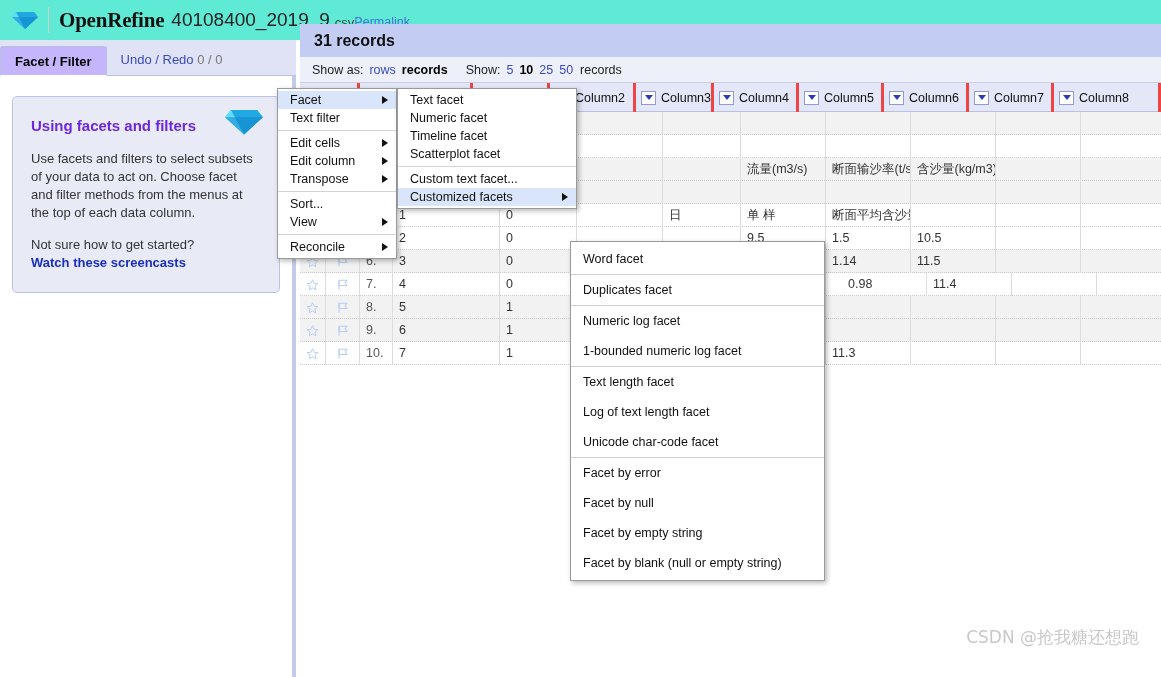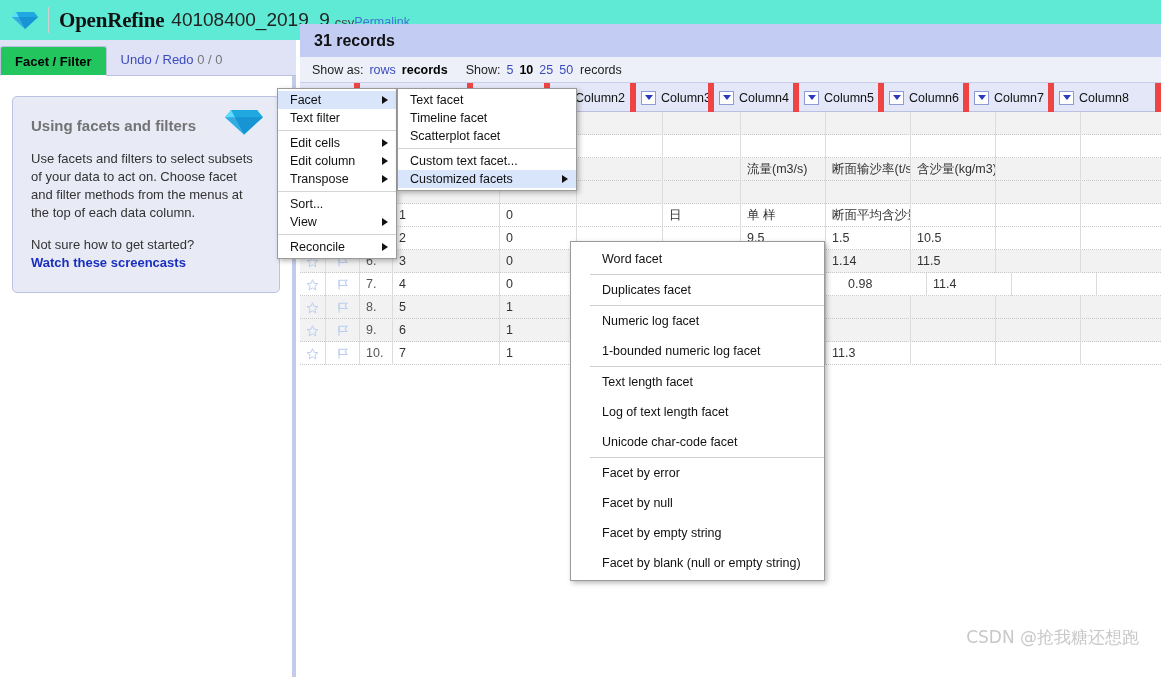--- a/index.html
+++ b/index.html
@@ -56,38 +56,38 @@
     border-bottom: 1px solid #b9c0e0;
     display: flex; align-items: flex-end;
     position: relative;
   }
   .tab {
     height: 30px; line-height: 30px; padding: 0 14px;
     font-size: 13px; cursor: pointer;
     color: #3b4bbd;
   }
   .tab.active {
-    background: #22c55e; color: #000; font-weight: bold;
+    background: #c4b5fd; color: #000; font-weight: bold;
     border: 1px solid #b9c0e0; border-bottom: 1px solid #fff;
     border-radius: 3px 3px 0 0;
     margin-bottom: -1px;
     position: relative; z-index: 2;
   }
   .tab .undo-count { color: #777; font-weight: normal; }
 
   .help-box {
     margin: 20px 12px 0 12px;
     background: #e8eaf6;
     border: 1px solid #bcc2e2;
     border-radius: 5px;
     padding: 16px 18px 20px 18px;
     position: relative;
   }
   .help-title {
-    font-size: 15px; font-weight: bold; color: #737373;
+    font-size: 15px; font-weight: bold; color: #6d28d9;
     margin: 4px 0 16px 0;
   }
   .help-gem { position: absolute; right: 16px; top: 10px; }
   .help-body { font-size: 13px; color: #333; line-height: 18px; }
   .help-gap { height: 14px; }
   .help-link { color: #1a2fbd; font-weight: bold; cursor: pointer; }
 
   
   .right-panel {
     position: absolute; left: 300px; top: 24px;
@@ -115,21 +115,21 @@
   .summary-bar .spacer { width: 18px; }
 
   
   .col-head-row {
     display: flex; height: 29px; width: 861px;
     background: #e3e7f7;
     border-bottom: 1px solid #b9c0e0;
   }
   .col-head {
     display: flex; align-items: center;
-    border-right: 6px solid #ef4444;
+    border-right: 3px solid #ef4444;
     padding-left: 5px; height: 29px;
     font-size: 12.5px; color: #111; white-space: nowrap; overflow: hidden;
   }
   .head-btn {
     width: 15px; height: 14px; flex: none;
     background: #fff; border: 1px solid #8f9bd4;
     display: flex; align-items: center; justify-content: center;
     margin-right: 5px; cursor: pointer;
   }
   .head-btn .caret {
@@ -172,21 +172,21 @@
     position: absolute; right: 8px;
     width: 0; height: 0;
     border-top: 4.5px solid transparent;
     border-bottom: 4.5px solid transparent;
     border-left: 6px solid #111;
   }
   .msep { height: 1px; background: #d4d4d4; margin: 3px 0; }
 
   #menu1 { left: 277px; top: 88px; width: 120px; }
   #menu2 { left: 397px; top: 88px; width: 180px; }
-  #menu3 { left: 570px; top: 241px; width: 255px; padding-left: 19px; }
+  #menu3 { left: 570px; top: 241px; width: 255px; }
   #menu3 .mi { height: 30px; }
   #menu3 .msep { margin: 0; background: #cfcfcf; }
 
   .watermark {
     position: absolute; right: 22px; bottom: 12px;
     font-size: 17px; color: #c8c8c8;
     font-family: "DejaVu Sans", sans-serif;
     user-select: none;
   }
 </style>
@@ -613,20 +613,23 @@
       <div class="mi">
         <span>Reconcile</span>
         <span class="arrow"></span>
       </div>
     </div>
   <div class="menu" id="menu2">
       <div class="mi">
         <span>Text facet</span>
       </div>
       <div class="mi">
+        <span>Numeric facet</span>
+      </div>
+      <div class="mi">
         <span>Timeline facet</span>
       </div>
       <div class="mi">
         <span>Scatterplot facet</span>
       </div>
       <div class="msep"></div>
       <div class="mi">
         <span>Custom text facet...</span>
       </div>
       <div class="mi hl">

